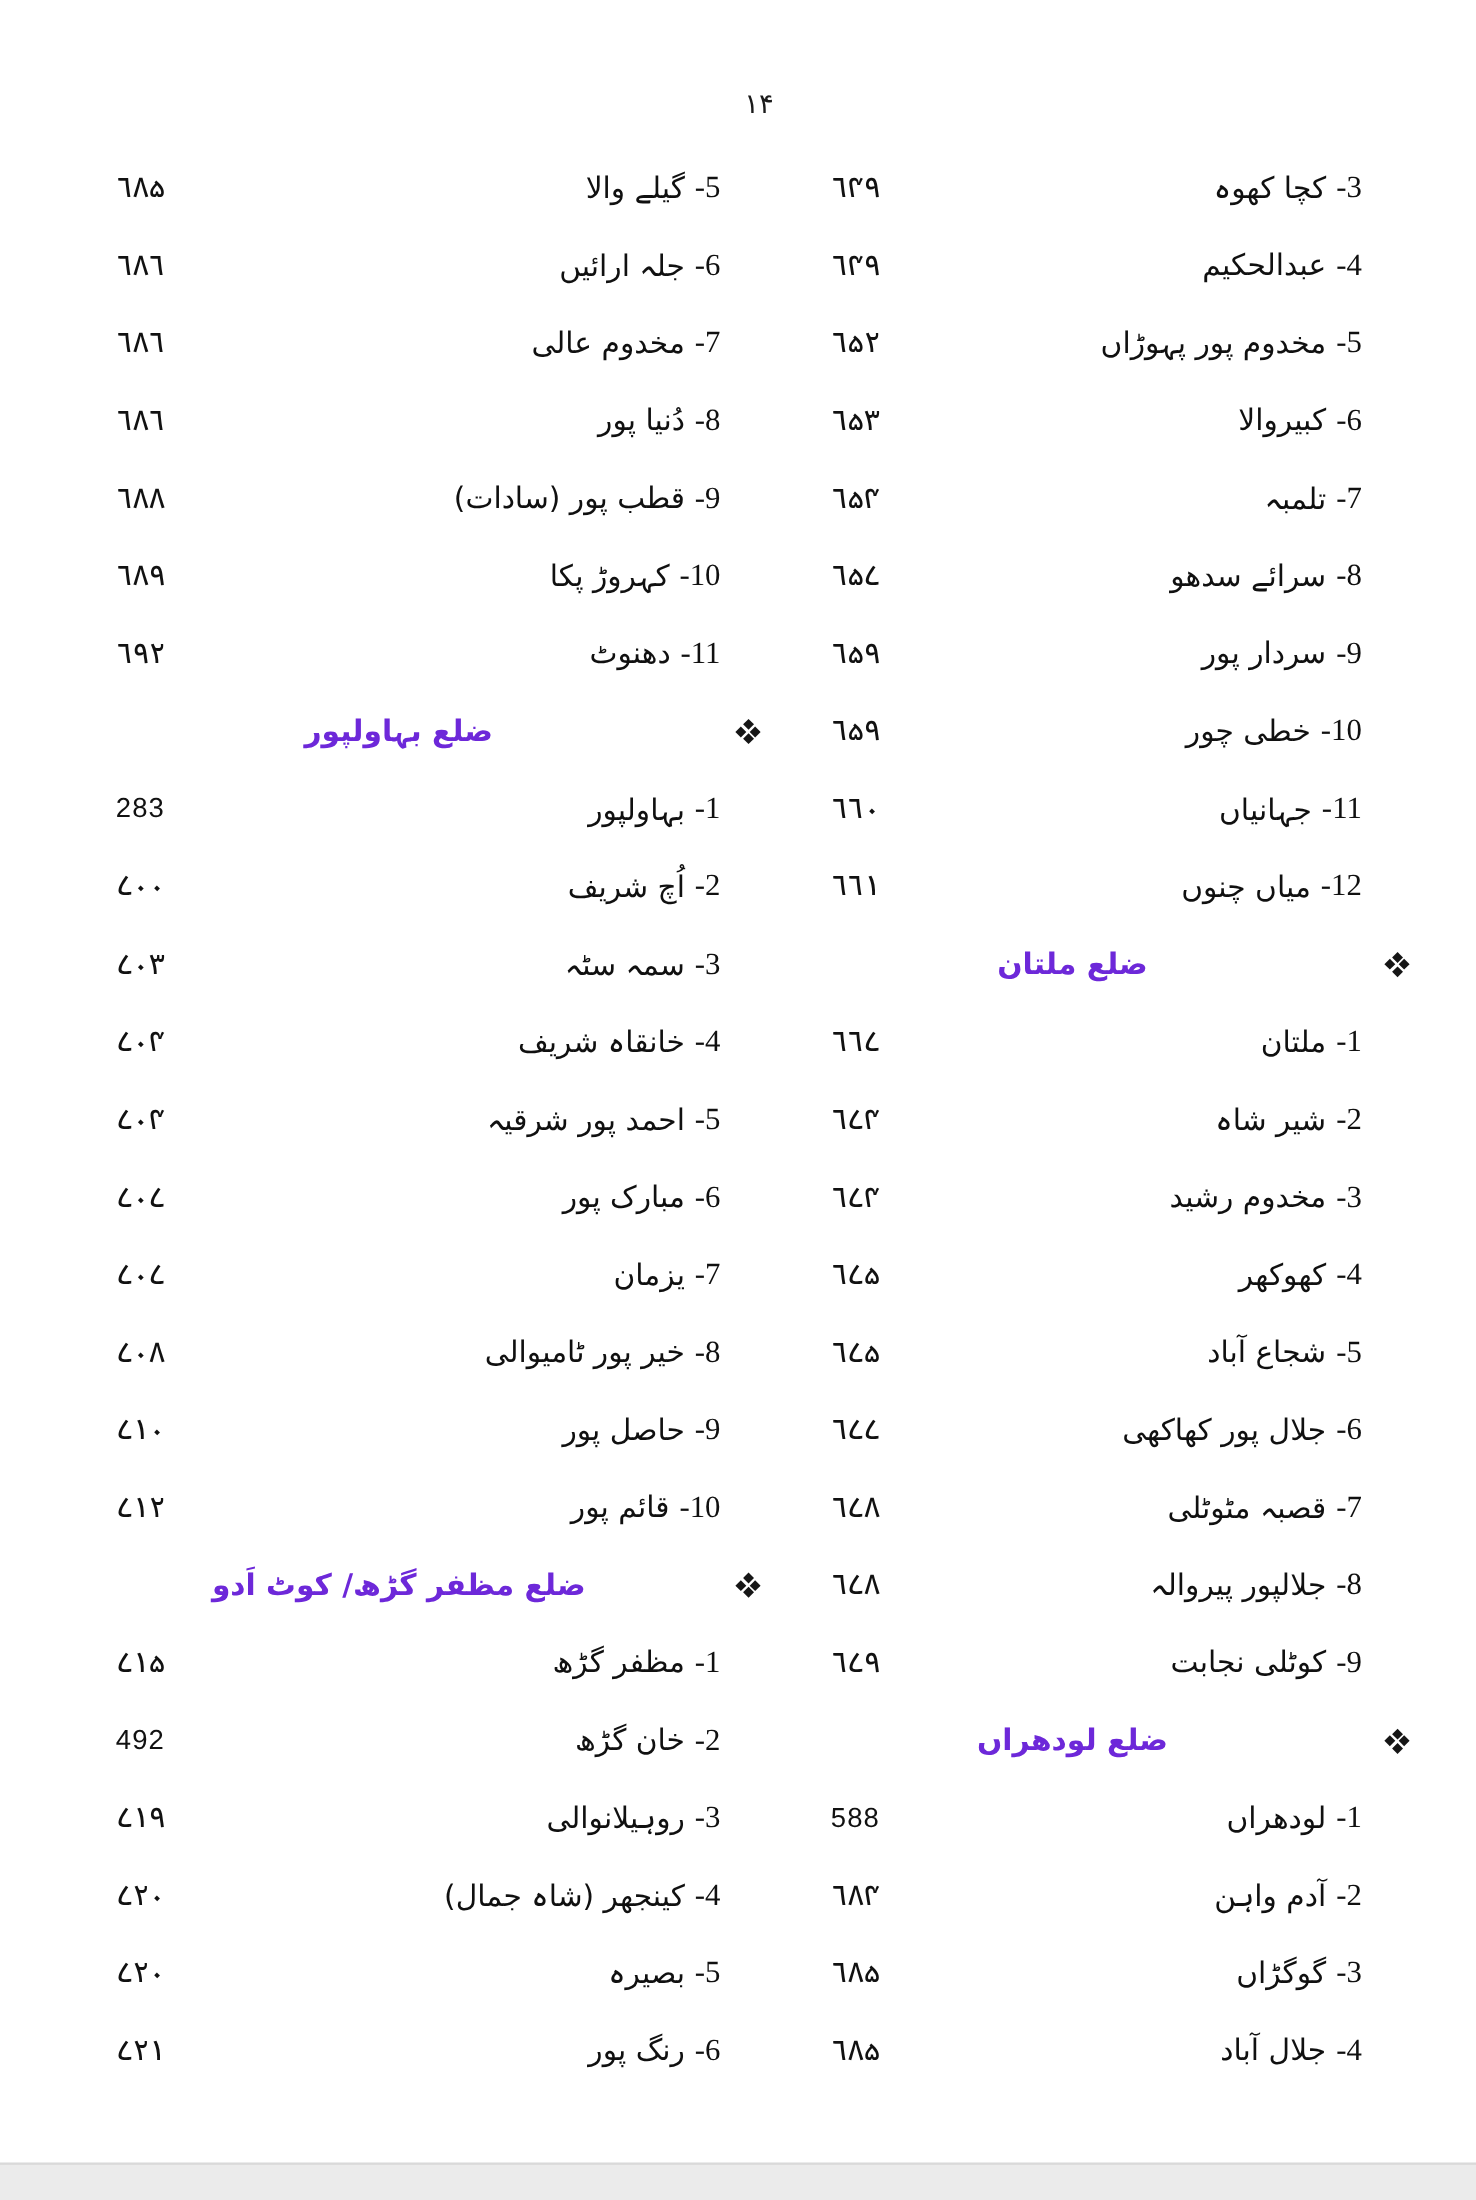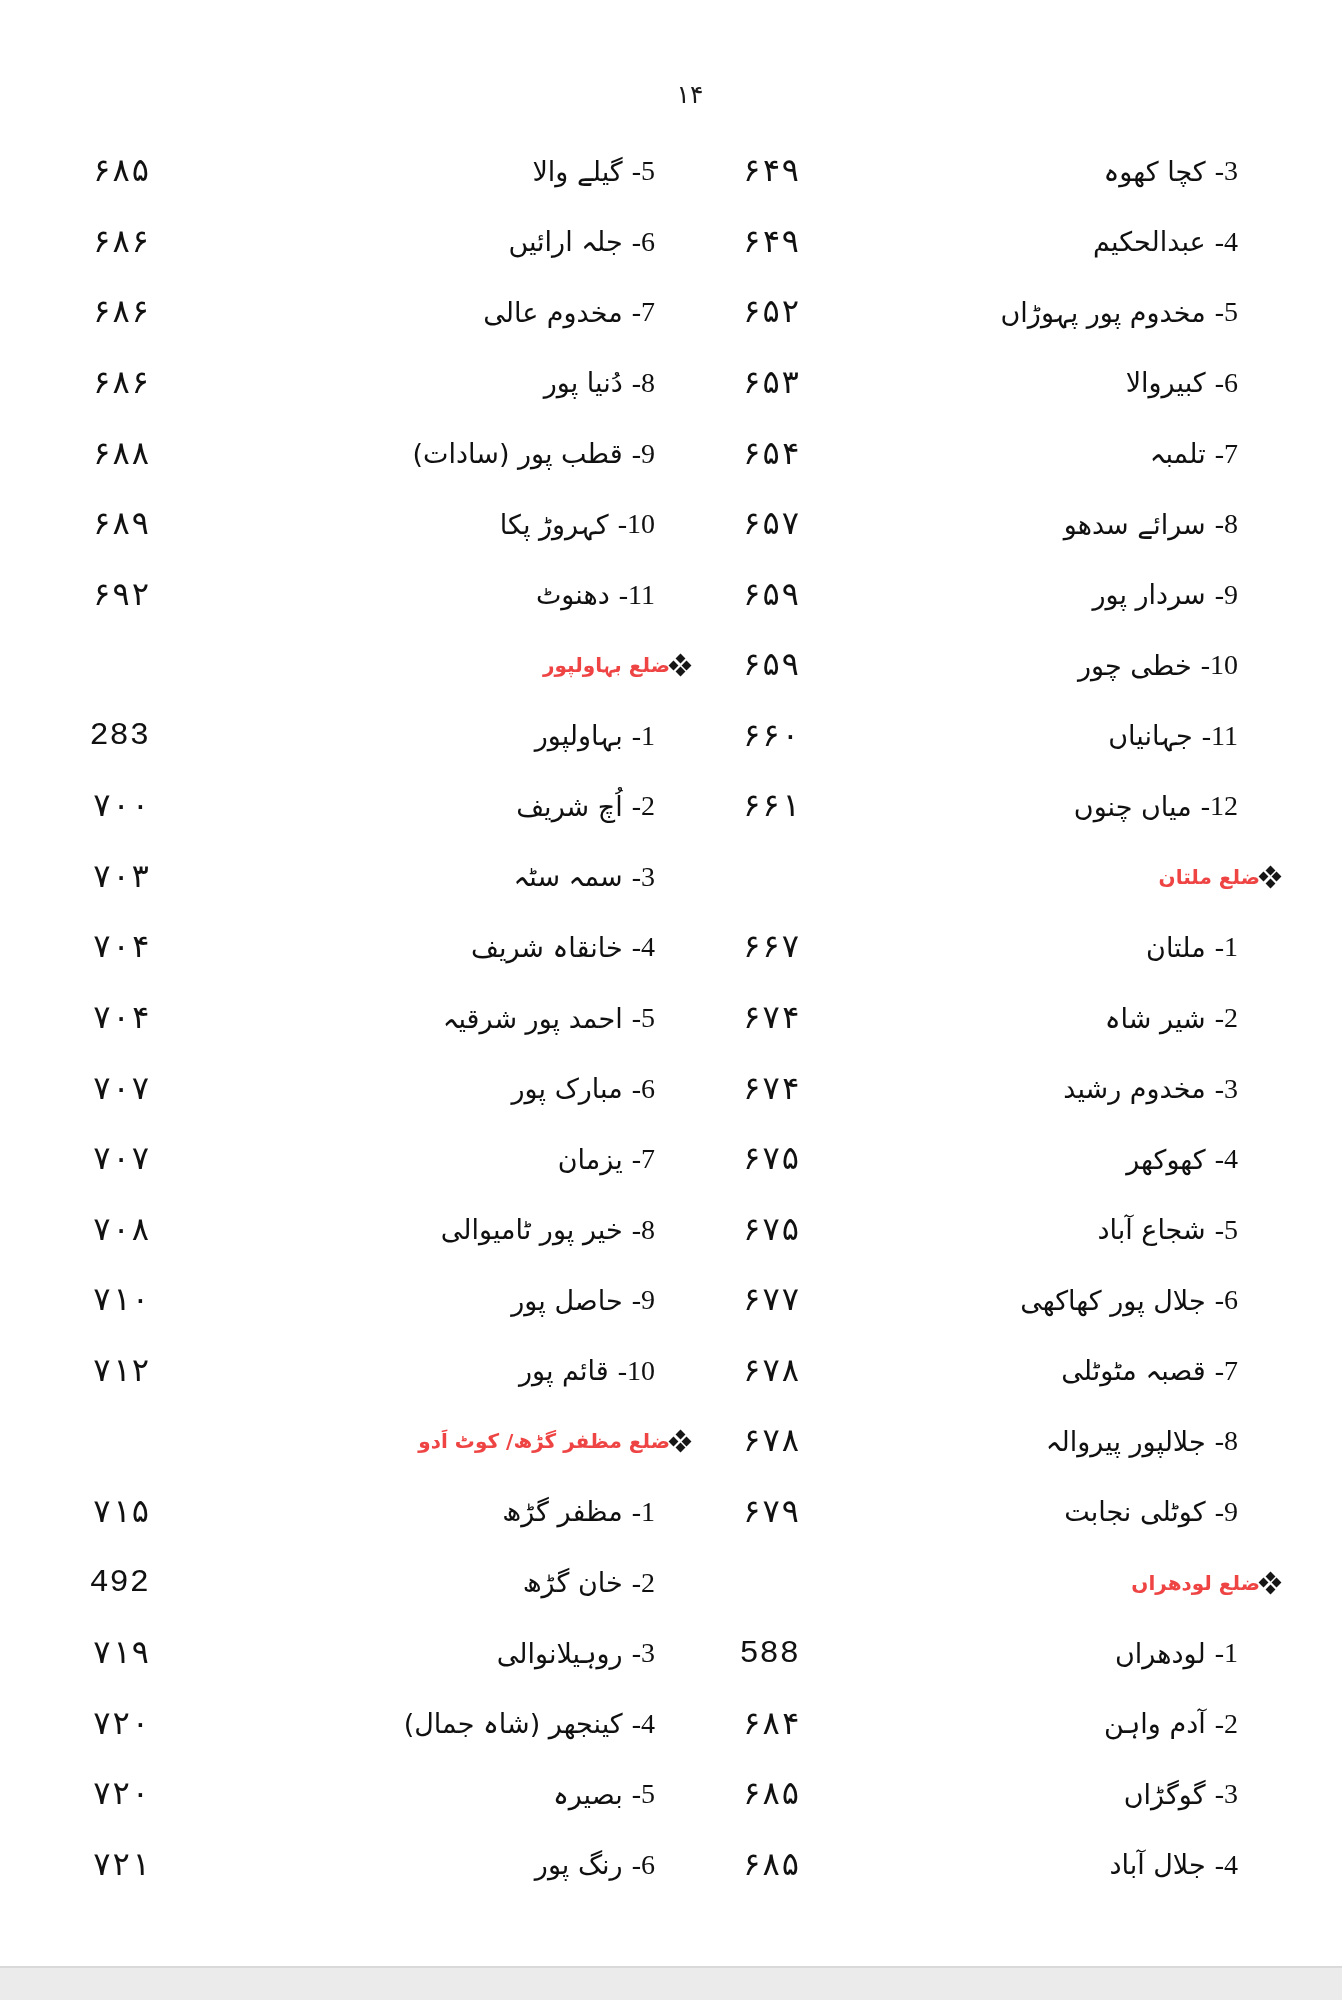--- a/index.html
+++ b/index.html
@@ -19,44 +19,44 @@
   }
   
   .col{
     position:absolute;top:136px;height:1764px;
     display:flex;flex-direction:column;
   }
   .col-right{left:690px;width:600px;}
   .col-left{left:55px;width:645px;}
   .row{display:flex;align-items:center;flex:1;}
   .pg{
-    text-align:right;font-size:32px;letter-spacing:1px;color:#111;
-    font-family:Liberation Mono, monospace;
+    text-align:right;font-size:25px;letter-spacing:1px;color:#111;
+    font-family:Liberation Sans, sans-serif;
   }
   .col-right .pg{width:110px;}
   .col-left .pg{width:95px;}
   .entry{
     margin-left:auto;display:flex;align-items:center;gap:9px;justify-content:center;
   }
   .col-right .entry{padding-right:52px;}
   .col-left .entry{padding-right:45px;}
   .ename{
     direction:rtl;unicode-bidi:isolate;
     font-size:27px;white-space:nowrap;color:#101010;
   }
   .enum{
     font-family:"Liberation Serif",serif;
     font-size:28px;color:#101010;white-space:nowrap;
   }
   
   .hrow{display:flex;align-items:center;flex:1;}
   .htitle{
-    flex:1;
+    flex:1;text-align:center;
     direction:rtl;unicode-bidi:isolate;
-    font-weight:bold;font-size:20px;color:#ef4444;
+    font-weight:bold;font-size:27px;color:#6d28d9;
     white-space:nowrap;
   }
   .orn{
     position:relative;width:20px;height:20px;
     margin-right:10px;flex:0 0 auto;
   }
   .orn i{
     position:absolute;width:7px;height:7px;background:#161616;
     transform:rotate(45deg);
   }

